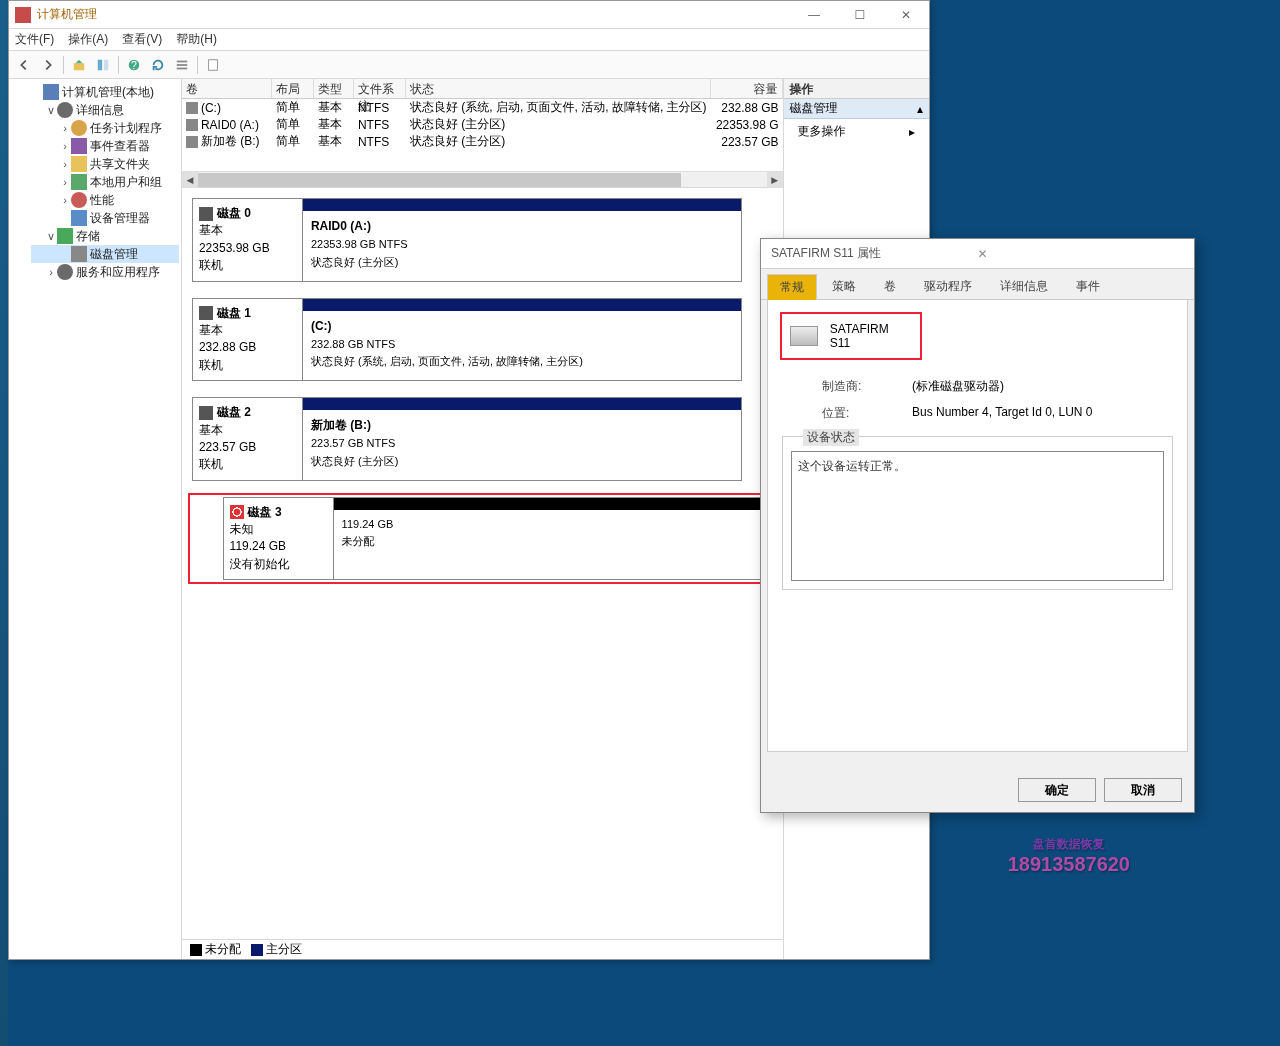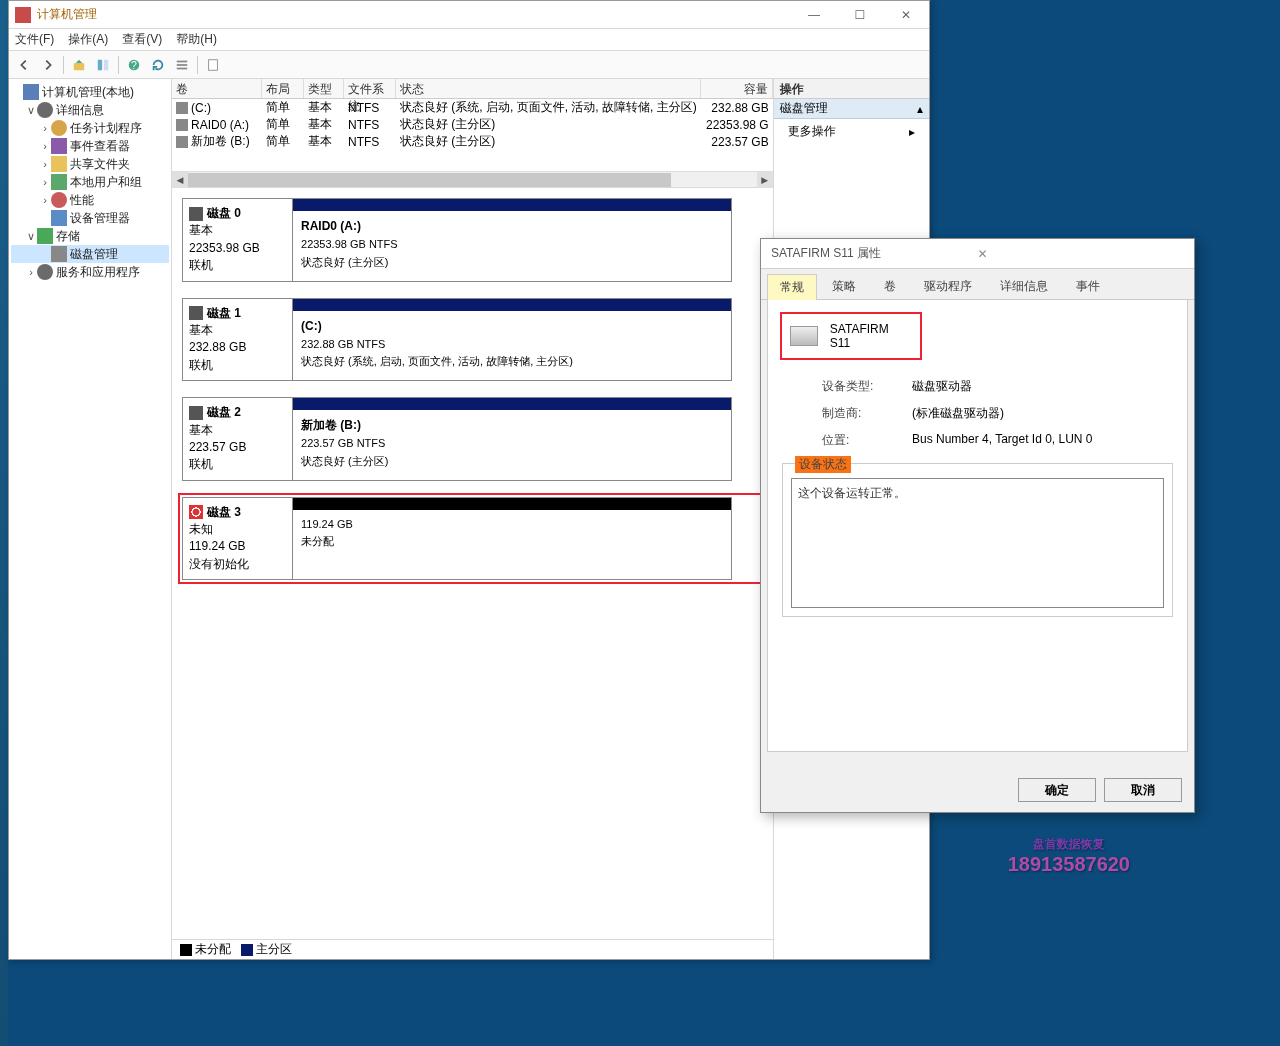--- a/index.html
+++ b/index.html
@@ -17,21 +17,21 @@
 .titlebar .btn { width:46px;height:28px;display:flex;align-items:center;justify-content:center;color:#666;cursor:default; }
 
 .menubar { height:22px; display:flex; align-items:center; padding:0 6px; gap:14px; border-bottom:1px solid #d8d8d8; }
 .menubar span { color:#333; }
 
 .toolbar { height:28px; display:flex; align-items:center; padding:0 4px; gap:2px; border-bottom:1px solid #d8d8d8; background:#fafafa; }
 .tb { width:22px;height:22px;display:flex;align-items:center;justify-content:center;border:1px solid transparent; }
 .tb svg { width:14px;height:14px; }
 .tb-sep { width:1px;height:18px;background:#ccc;margin:0 2px; }
 
-.body-split { display:flex; height:calc(100% - 78px); }
+.body-split { display:flex; height:calc(100% - 78px);padding-left:20px; }
 
 
 .tree { width:180px; border-right:1px solid #d8d8d8; padding:4px 2px; overflow:auto; color:#222; }
 .tree .row { display:flex; align-items:center; height:18px; white-space:nowrap; padding-right:4px;}
 .tree .row.sel { background:#cde6ff; }
 .tree .tw { width:12px;text-align:center;color:#555;font-size:11px; }
 .tree .ic { width:16px;height:16px;margin-right:3px;display:inline-block;background:#5a7fb8; }
 .tree .ic.gear{background:#6a6a6a;border-radius:50%;}
 .tree .ic.clock{background:#d8a44a;border-radius:50%;}
 .tree .ic.book{background:#8a5aa8;}
@@ -66,46 +66,46 @@
 .diskrow { display:flex; margin-bottom:16px; }
 .diskinfo { width:110px; border:1px solid #888; border-right:none; padding:6px; background:#fff; font-size:11px; line-height:1.45; }
 .diskinfo .dhead{display:flex;align-items:center;gap:4px;font-weight:bold;}
 .diskinfo .dic{width:14px;height:14px;display:inline-block;background:#555;}
 .diskinfo .dic.err{background:radial-gradient(circle,#d33 35%,#fff 36% 46%,#d33 47%);}
 .diskparts { flex:1; max-width:440px; border:1px solid #888; display:flex; flex-direction:column; }
 .part-band { height:12px; background:#0a1a6a; }
 .part-band.black{background:#000;}
 .part-info { padding:6px 8px; font-size:11px; line-height:1.6; }
 .part-info b{font-weight:bold;}
-.redbox { outline:2px solid #e23; outline-offset:2px; }
+.redbox { outline:2px solid #e23; outline-offset:2px;justify-content:flex-end; }
 
 
 .legend { height:20px; border-top:1px solid #d8d8d8; display:flex; align-items:center; gap:10px; padding:0 8px; font-size:11px; }
 .legend .sw{width:12px;height:12px;display:inline-block;margin-right:3px;vertical-align:middle;}
 
 
 .actions { width:172px; background:#fff; }
 .actions .ahdr{height:20px;background:#f2f2f2;border-bottom:1px solid #ccc;padding:2px 6px;font-weight:bold;color:#333;}
 .actions .asec{height:20px;background:#dfeaf7;border-bottom:1px solid #bcd;padding:2px 6px;display:flex;justify-content:space-between;align-items:center;}
 .actions .aitem{padding:4px 14px;display:flex;justify-content:space-between;align-items:center;}
 
 
 .propdlg { position:absolute; left:760px; top:238px; width:435px; height:575px; background:#f0f0f0; border:1px solid #888; box-shadow:4px 4px 12px rgba(0,0,0,.3); }
 .propdlg .ptitle{height:30px;background:#fff;display:flex;align-items:center;padding:0 10px;border-bottom:1px solid #d0d0d0;color:#555;}
 .propdlg .ptitle span{flex:1;}
 .propdlg .tabs{display:flex;background:#f0f0f0;border-bottom:1px solid #ccc;padding:4px 6px 0;gap:2px;}
 .ptab{padding:4px 12px;background:#f0f0f0;border:1px solid transparent;border-bottom:none;color:#444;}
-.ptab.active{background:#fef9c3;border-color:#ccc;position:relative;top:1px;}
+.ptab.active{background:#eab308;border-color:#ccc;position:relative;top:1px;}
 .pbody{background:#fff;margin:0 6px 6px;padding:14px;height:452px;border:1px solid #ccc;border-top:none;position:relative;}
 .devhdr{display:flex;align-items:center;gap:12px;margin-bottom:20px;outline:2px solid #e23;padding:8px;width:138px;}
 .devhdr .dico{width:28px;height:20px;background:linear-gradient(#eee,#bbb);border:1px solid #999;}
 .proprow{display:flex;margin-bottom:10px;padding-left:40px;}
 .proprow .lbl{width:90px;color:#444;}
 .fieldset{border:1px solid #ccc;margin-top:14px;padding:8px;position:relative;}
-.fieldset .leg{position:absolute;top:-8px;left:12px;background:#f97316;padding:0 4px;color:#444;}
+.fieldset .leg{position:absolute;top:-8px;left:20px;background:#e5e5e5;padding:0 4px;color:#444;}
 .statusbox{border:1px solid #888;height:130px;padding:6px;background:#fff;color:#333;margin-top:6px;}
 .pbtns{position:absolute;bottom:10px;right:12px;display:flex;gap:8px;font-weight:bold;}
 .pbtn{width:78px;height:24px;border:1px solid #999;background:#efefef;display:flex;align-items:center;justify-content:center;}
 
 
 .watermark{position:absolute;right:150px;bottom:170px;font-size:22px;font-weight:bold;text-align:center;color:#7a3aa8;text-shadow:1px 1px 2px rgba(0,0,0,.4);}
 .watermark .ph{color:#b04aa8;font-size:20px;text-align:right;}
 </style>
 </head>
 <body>
@@ -370,24 +370,20 @@
     <div class="ptab">驱动程序</div>
     <div class="ptab">详细信息</div>
     <div class="ptab">事件</div>
   </div>
   <div class="pbody">
     <div class="devhdr">
       <span class="dico"></span>
       <span>SATAFIRM   S11</span>
     </div>
     <div class="proprow">
-        <span class="lbl">设备类型:</span>
-        <span>磁盘驱动器</span>
-      </div>
-    <div class="proprow">
         <span class="lbl">制造商:</span>
         <span>(标准磁盘驱动器)</span>
       </div>
     <div class="proprow">
         <span class="lbl">位置:</span>
         <span>Bus Number 4, Target Id 0, LUN 0</span>
       </div>
     <div class="fieldset">
       <span class="leg">设备状态</span>
       <div class="statusbox"><span>这个设备运转正常。</span></div>

